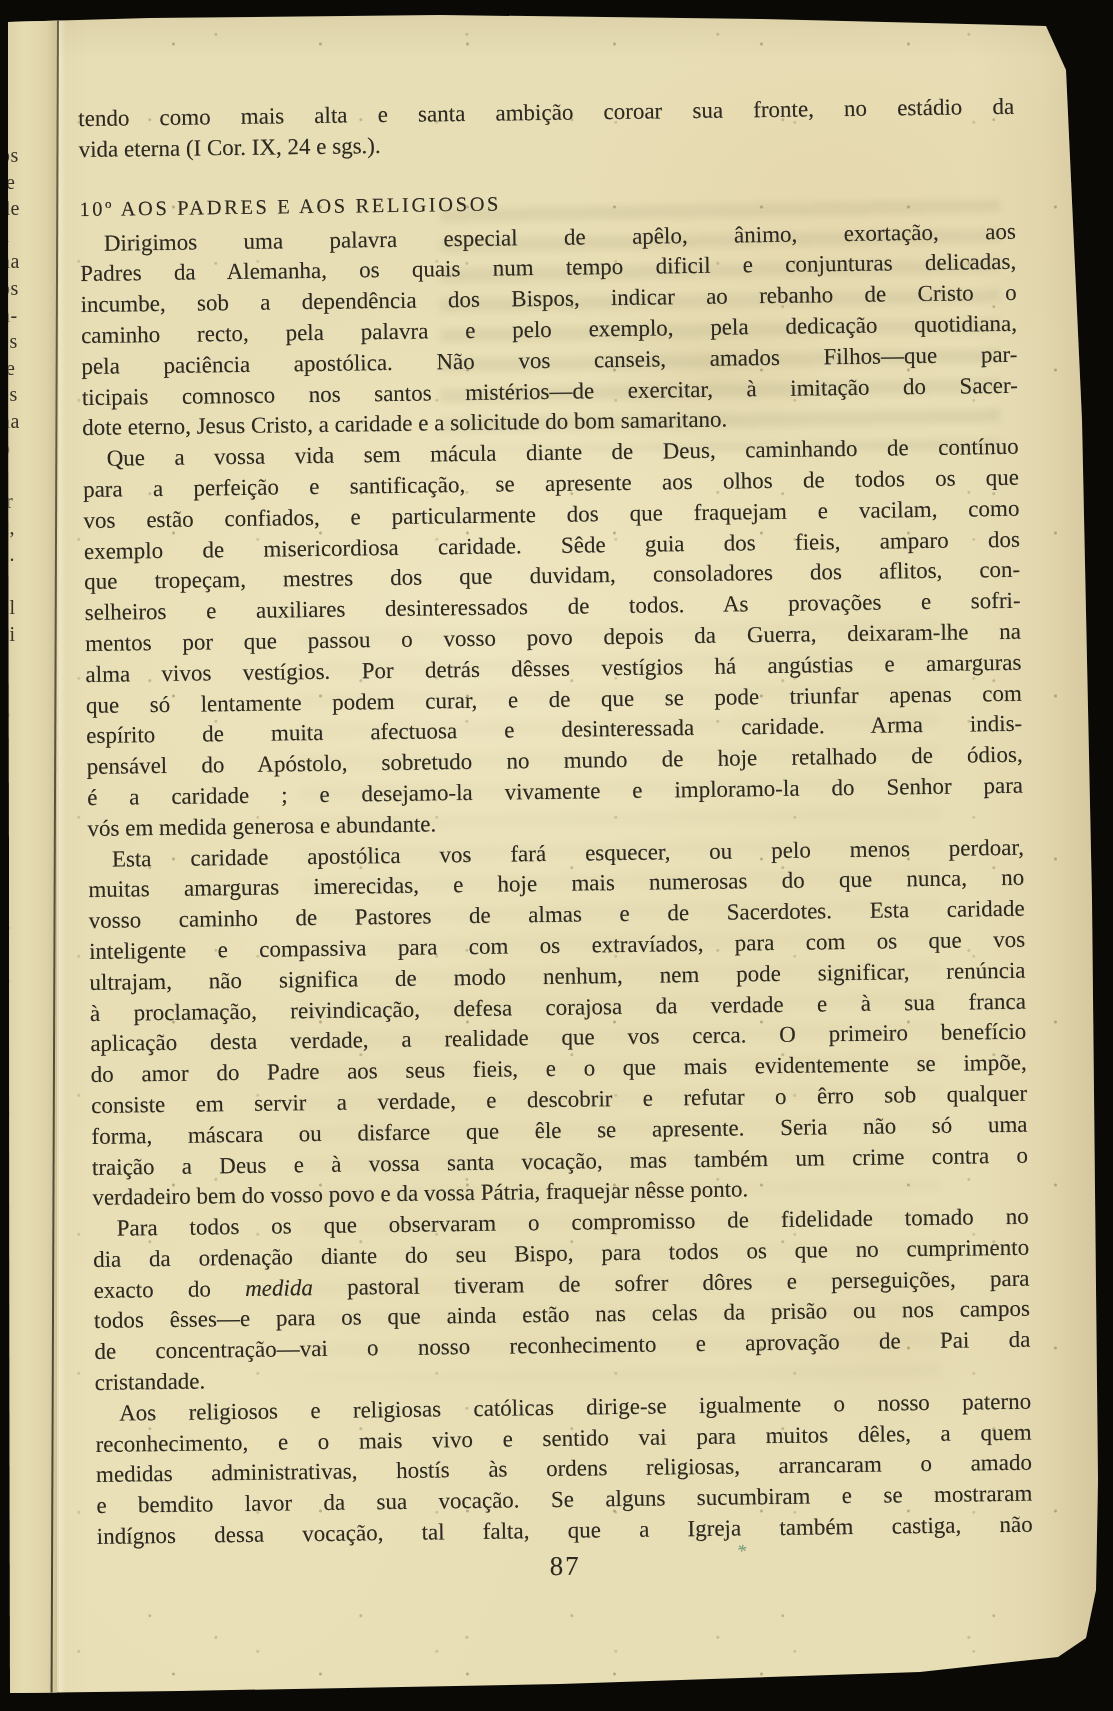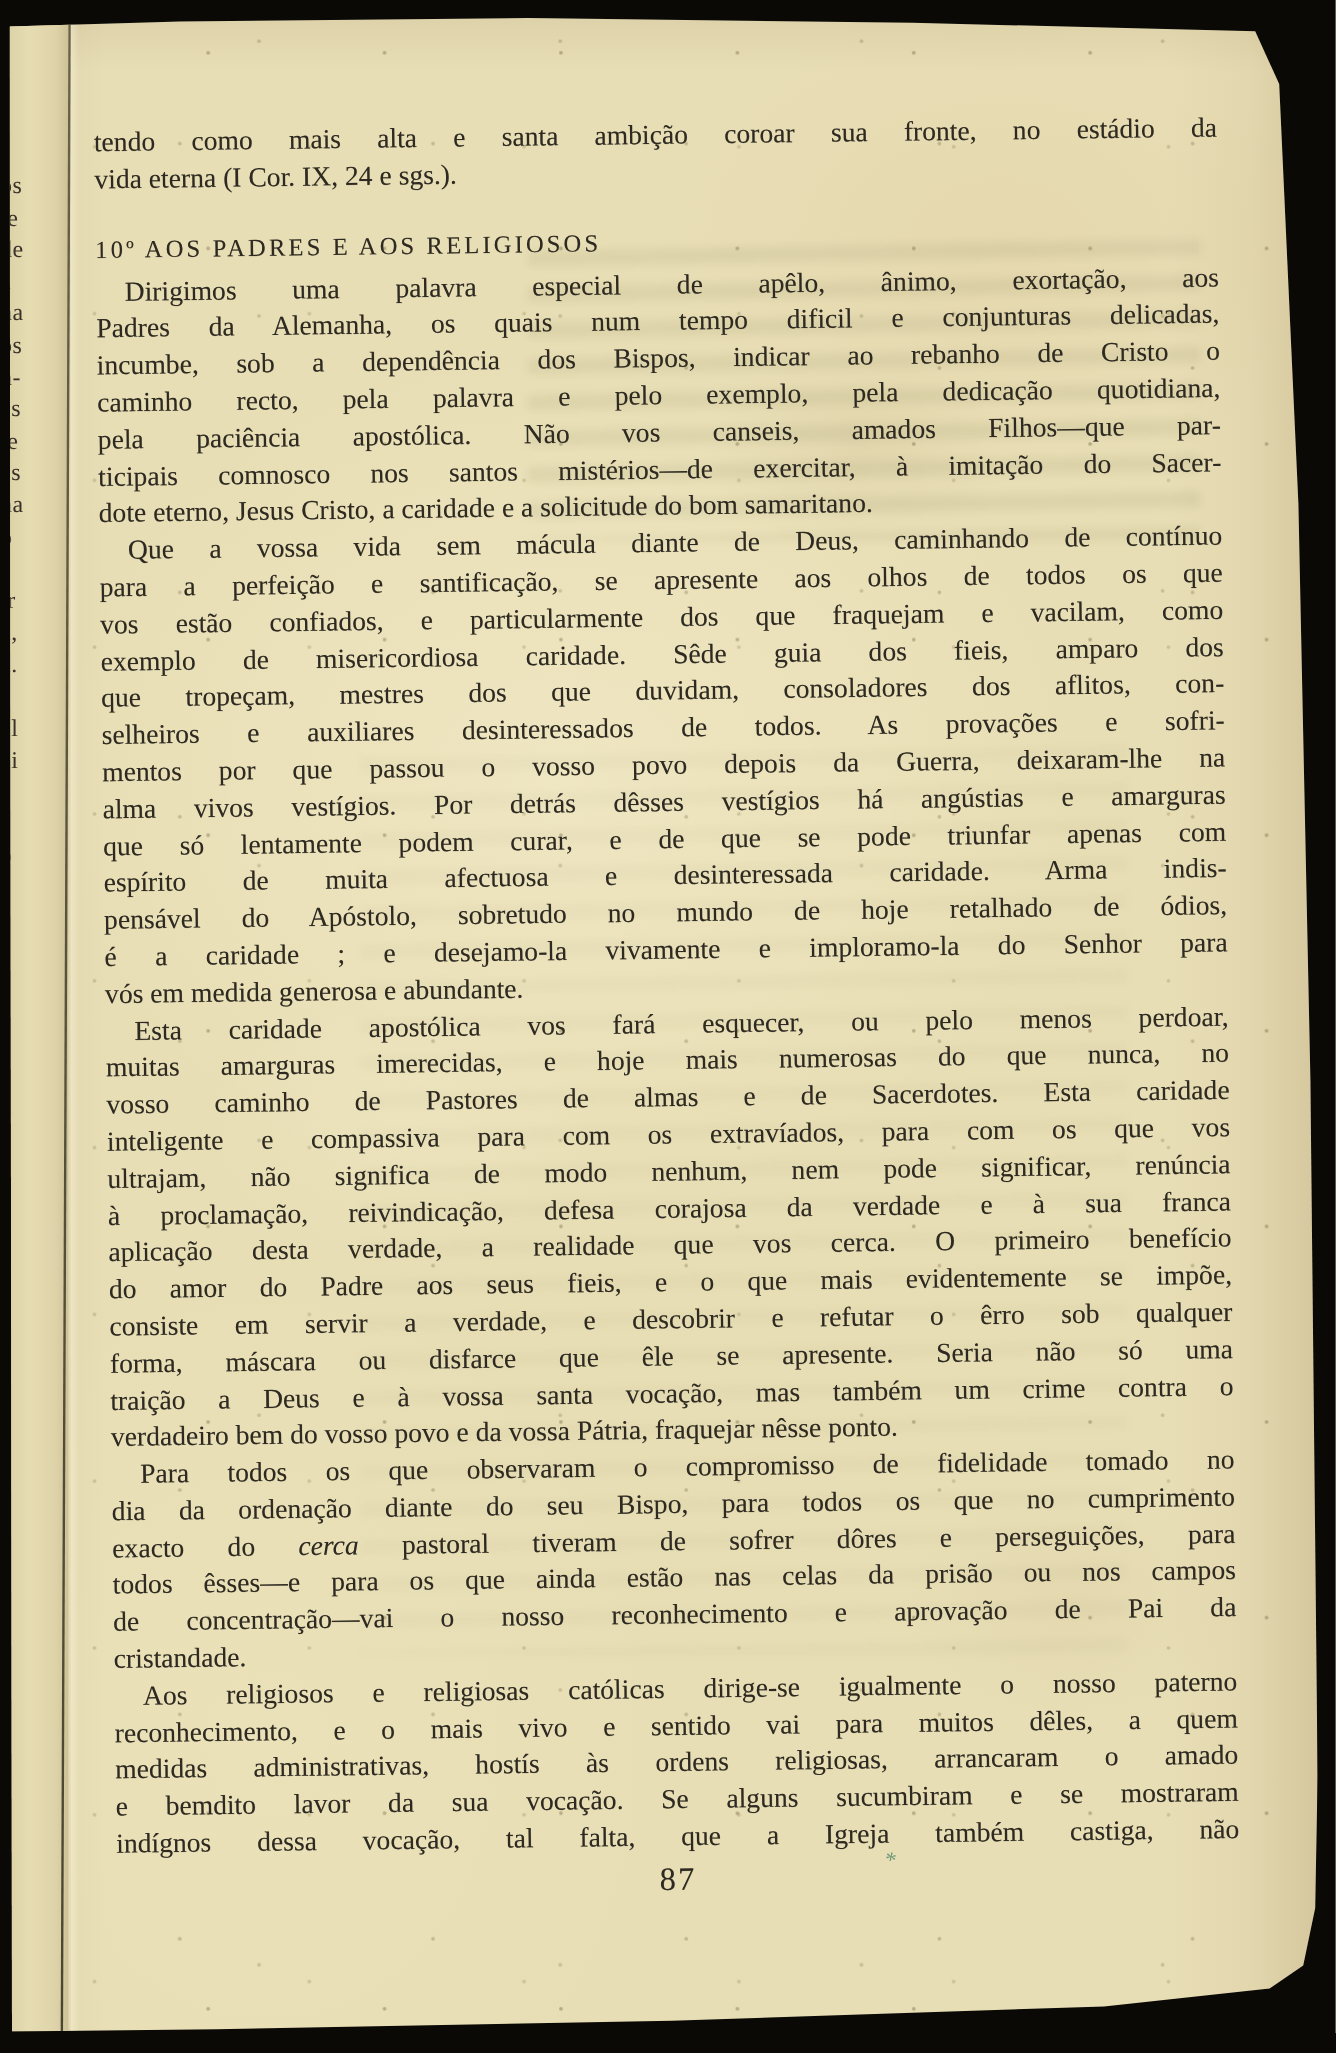--- a/index.html
+++ b/index.html
@@ -198,21 +198,21 @@
         <div class="text-line"><span>ultrajam, não significa de modo nenhum, nem pode significar, renúncia</span></div>
         <div class="text-line"><span>à proclamação, reivindicação, defesa corajosa da verdade e à sua franca</span></div>
         <div class="text-line"><span>aplicação desta verdade, a realidade que vos cerca.  O primeiro benefício</span></div>
         <div class="text-line"><span>do amor do Padre aos seus fieis, e o que mais evidentemente se impõe,</span></div>
         <div class="text-line"><span>consiste em servir a verdade, e descobrir e refutar o êrro sob qualquer</span></div>
         <div class="text-line"><span>forma, máscara ou disfarce que êle se apresente.  Seria não só uma</span></div>
         <div class="text-line"><span>traição a Deus e à vossa santa vocação, mas também um crime contra o</span></div>
         <div class="text-line last"><span>verdadeiro bem do vosso povo e da vossa Pátria, fraquejar nêsse ponto.</span></div>
         <div class="text-line indent"><span>Para todos os que observaram o compromisso de fidelidade tomado no</span></div>
         <div class="text-line"><span>dia da ordenação diante do seu Bispo, para todos os que no cumprimento</span></div>
-        <div class="text-line"><span>exacto do </span><i>cerca</i><span> pastoral tiveram de sofrer dôres e perseguições, para</span></div>
+        <div class="text-line"><span>exacto do </span><i>medida</i><span> pastoral tiveram de sofrer dôres e perseguições, para</span></div>
         <div class="text-line"><span>todos êsses—e para os que ainda estão nas celas da prisão ou nos campos</span></div>
         <div class="text-line"><span>de concentração—vai o nosso reconhecimento e aprovação de Pai da</span></div>
         <div class="text-line last"><span>cristandade.</span></div>
         <div class="text-line indent"><span>Aos religiosos e religiosas católicas dirige-se igualmente o nosso paterno</span></div>
         <div class="text-line"><span>reconhecimento, e o mais vivo e sentido vai para muitos dêles, a quem</span></div>
         <div class="text-line"><span>medidas administrativas, hostís às ordens religiosas, arrancaram o amado</span></div>
         <div class="text-line"><span>e bemdito lavor da sua vocação.  Se alguns sucumbiram e se mostraram</span></div>
         <div class="text-line"><span>indígnos dessa vocação, tal falta, que a Igreja também castiga, não</span></div>
       </div>
     <div class="page-number">87</div>

